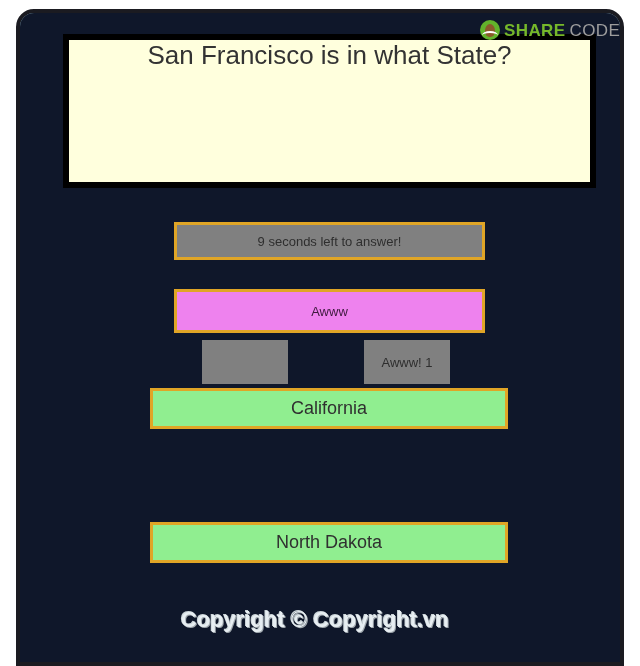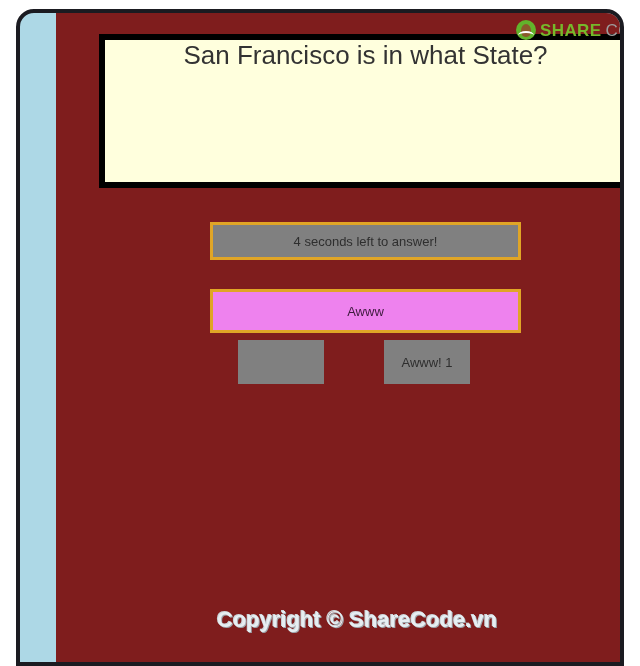--- a/index.html
+++ b/index.html
@@ -25,22 +25,21 @@
     box-sizing: border-box;
     border: 4px solid #1b1b21;
     border-radius: 18px 18px 0 0;
     background: #add8e6;
     overflow: hidden;
   }
 
   #app-canvas {
     position: absolute;
     inset: 0;
-    background: #7f1d1d;
-    margin-left: 36px;
+    background: #0f172a;
   }
 
   
   #brand-logo {
     position: absolute;
     left: 460px;
     top: 6px;
     height: 22px;
     display: flex;
     align-items: center;
@@ -153,21 +152,21 @@
     left: 182px;
     top: 327px;
     width: 86px;
     height: 44px;
     background: #808080;
     border: 0;
     font-size: 13px;
     color: #2e2e2e;
   }
   #wrong-score-box {
-    left: 328px;
+    left: 344px;
     top: 327px;
     width: 86px;
     height: 44px;
     background: #808080;
     border: 0;
     font-size: 13px;
     color: #2e2e2e;
   }
 
   
@@ -216,24 +215,26 @@
     <div id="brand-logo">
       <span id="brand-mark"></span>
       <span class="brand-word-1">SHARE</span>
         <span class="brand-word-2">CODE.vn</span>
     </div>
 
     <div id="question-panel">
       <span id="question-text">San Francisco is in what State?</span>
     </div>
 
-    <div class="widget" id="timer-bar">4 seconds left to answer!</div>
+    <div class="widget" id="timer-bar">9 seconds left to answer!</div>
 
     <div class="widget" id="start-button">Awww</div>
 
     <div class="widget" id="correct-score-box"></div>
     <div class="widget" id="wrong-score-box">Awww! 1</div>
 
-
-    <div class="watermark" id="watermark-bottom">Copyright © ShareCode.vn</div>
+    <div class="widget answer-button" id="answer-0">California</div>
+    <div class="widget answer-button" id="answer-2">North Dakota</div>
+
+    <div class="watermark" id="watermark-bottom">Copyright © Copyright.vn</div>
 
   </div>
 </div>
 
 </body></html>

